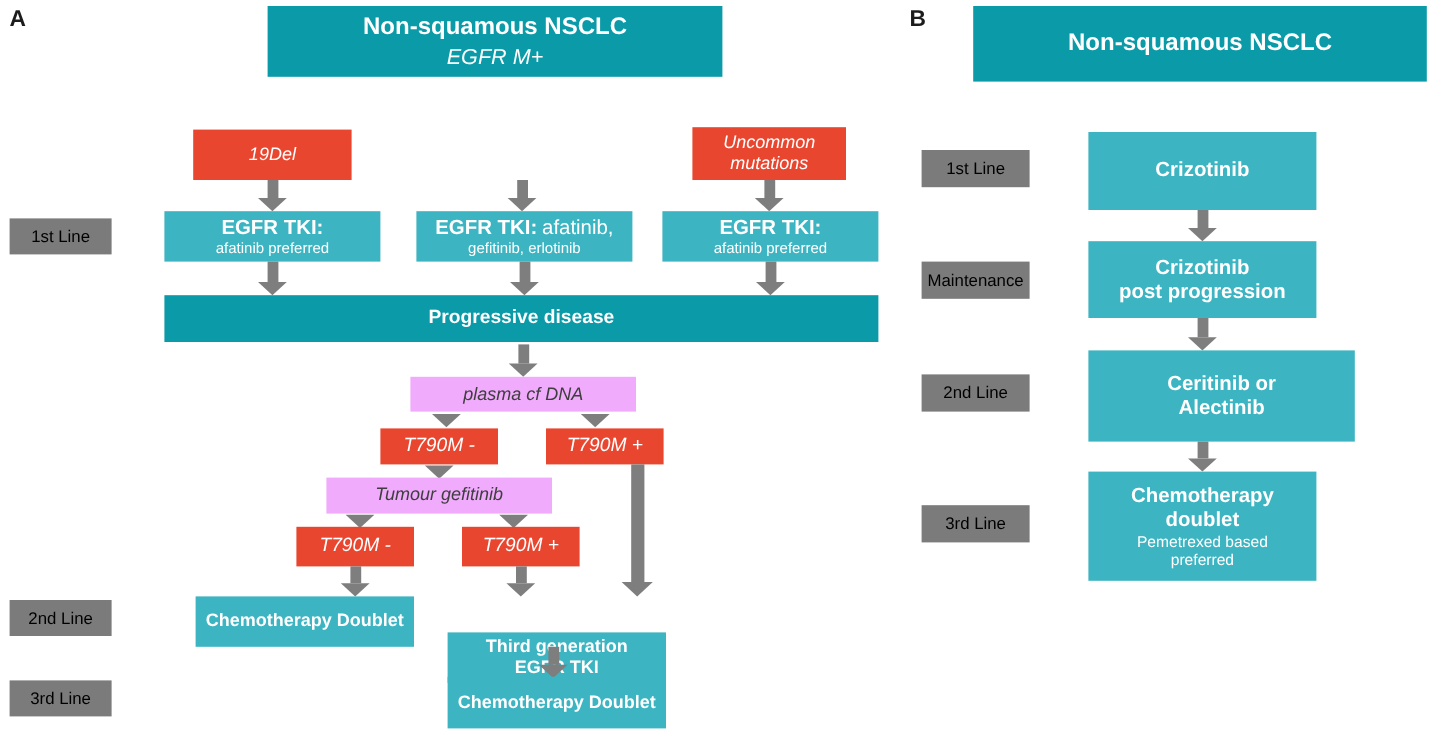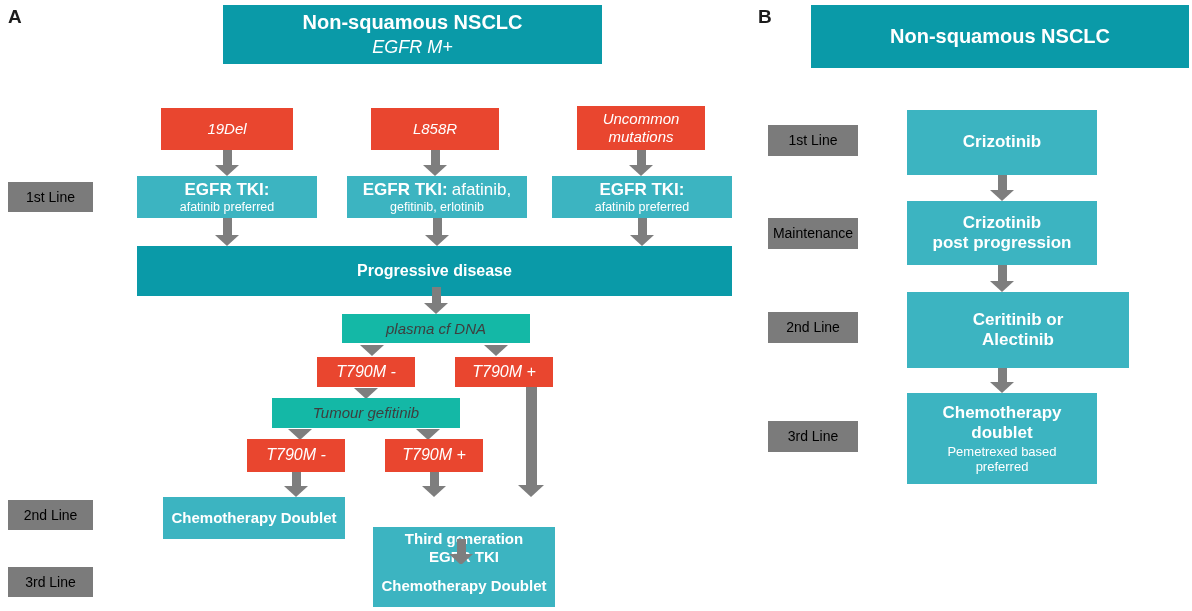--- a/index.html
+++ b/index.html
@@ -11,21 +11,21 @@
   }
 
   .box {
     position:absolute; box-sizing:border-box;
     display:flex; flex-direction:column; align-items:center; justify-content:center;
     text-align:center; line-height:1.18;
   }
   .teal-dark { background:#0A9AA8; color:#ffffff; }
   .teal      { background:#3CB4C1; color:#ffffff; }
   .red       { background:#E9462F; color:#ffffff; font-style:italic; }
-  .yellow    { background:#14b8a6; color:#3E3E3E; font-style:italic; }
+  .yellow    { background:#f0abfc; color:#3E3E3E; font-style:italic; }
   .glabel    { background:#7B7B7B; color:#000000; font-size:14px; }
 
   .title-main { font-size:20px; font-weight:bold; }
   .title-sub  { font-size:18px; font-style:italic; margin-top:3px; }
 
   .mut  { font-size:15px; padding:0 10px; }
   .t790 { font-size:16px; }
 
   .tki-line1  { font-size:17px; font-weight:bold; }
   .tki-rest   { font-weight:normal; margin-left:4px; }
@@ -66,23 +66,20 @@
   <div class="panel-letter" style="left:8px;top:6px">A</div>
 
   <div class="box teal-dark" style="left:223px;top:5px;width:379px;height:59px">
     <div class="title-main">Non-squamous NSCLC</div>
     <div class="title-sub">EGFR M+</div>
   </div>
 
   <div class="box red mut" style="left:161px;top:108px;width:132px;height:42px">
     <span>19Del</span>
   </div>
-  <div class="box red mut" style="left:371px;top:108px;width:128px;height:42px">
-    <span>L858R</span>
-  </div>
   <div class="box red mut" style="left:577px;top:106px;width:128px;height:44px">
     <span>Uncommon mutations</span>
   </div>
 
   <div class="arrow" style="left:214px;top:150px;height:26px">
       <i class="shaft"></i>
       <i class="head"></i>
     </div>
   <div class="arrow" style="left:422px;top:150px;height:26px">
       <i class="shaft"></i>
@@ -116,21 +113,21 @@
     </div>
   <div class="arrow" style="left:424px;top:218px;height:28px">
       <i class="shaft"></i>
       <i class="head"></i>
     </div>
   <div class="arrow" style="left:629px;top:218px;height:28px">
       <i class="shaft"></i>
       <i class="head"></i>
     </div>
 
-  <div class="box teal-dark" style="left:137px;top:246px;width:595px;height:50px">
+  <div class="box teal-dark" style="left:137px;top:246px;width:595px;height:39px">
     <span class="bar-text">Progressive disease</span>
   </div>
 
   <div class="arrow" style="left:423px;top:287px;height:27px">
       <i class="shaft"></i>
       <i class="head"></i>
     </div>
 
   <div class="box yellow" style="left:342px;top:314px;width:188px;height:29px">
     <span class="plasma-text">plasma cf DNA</span>

